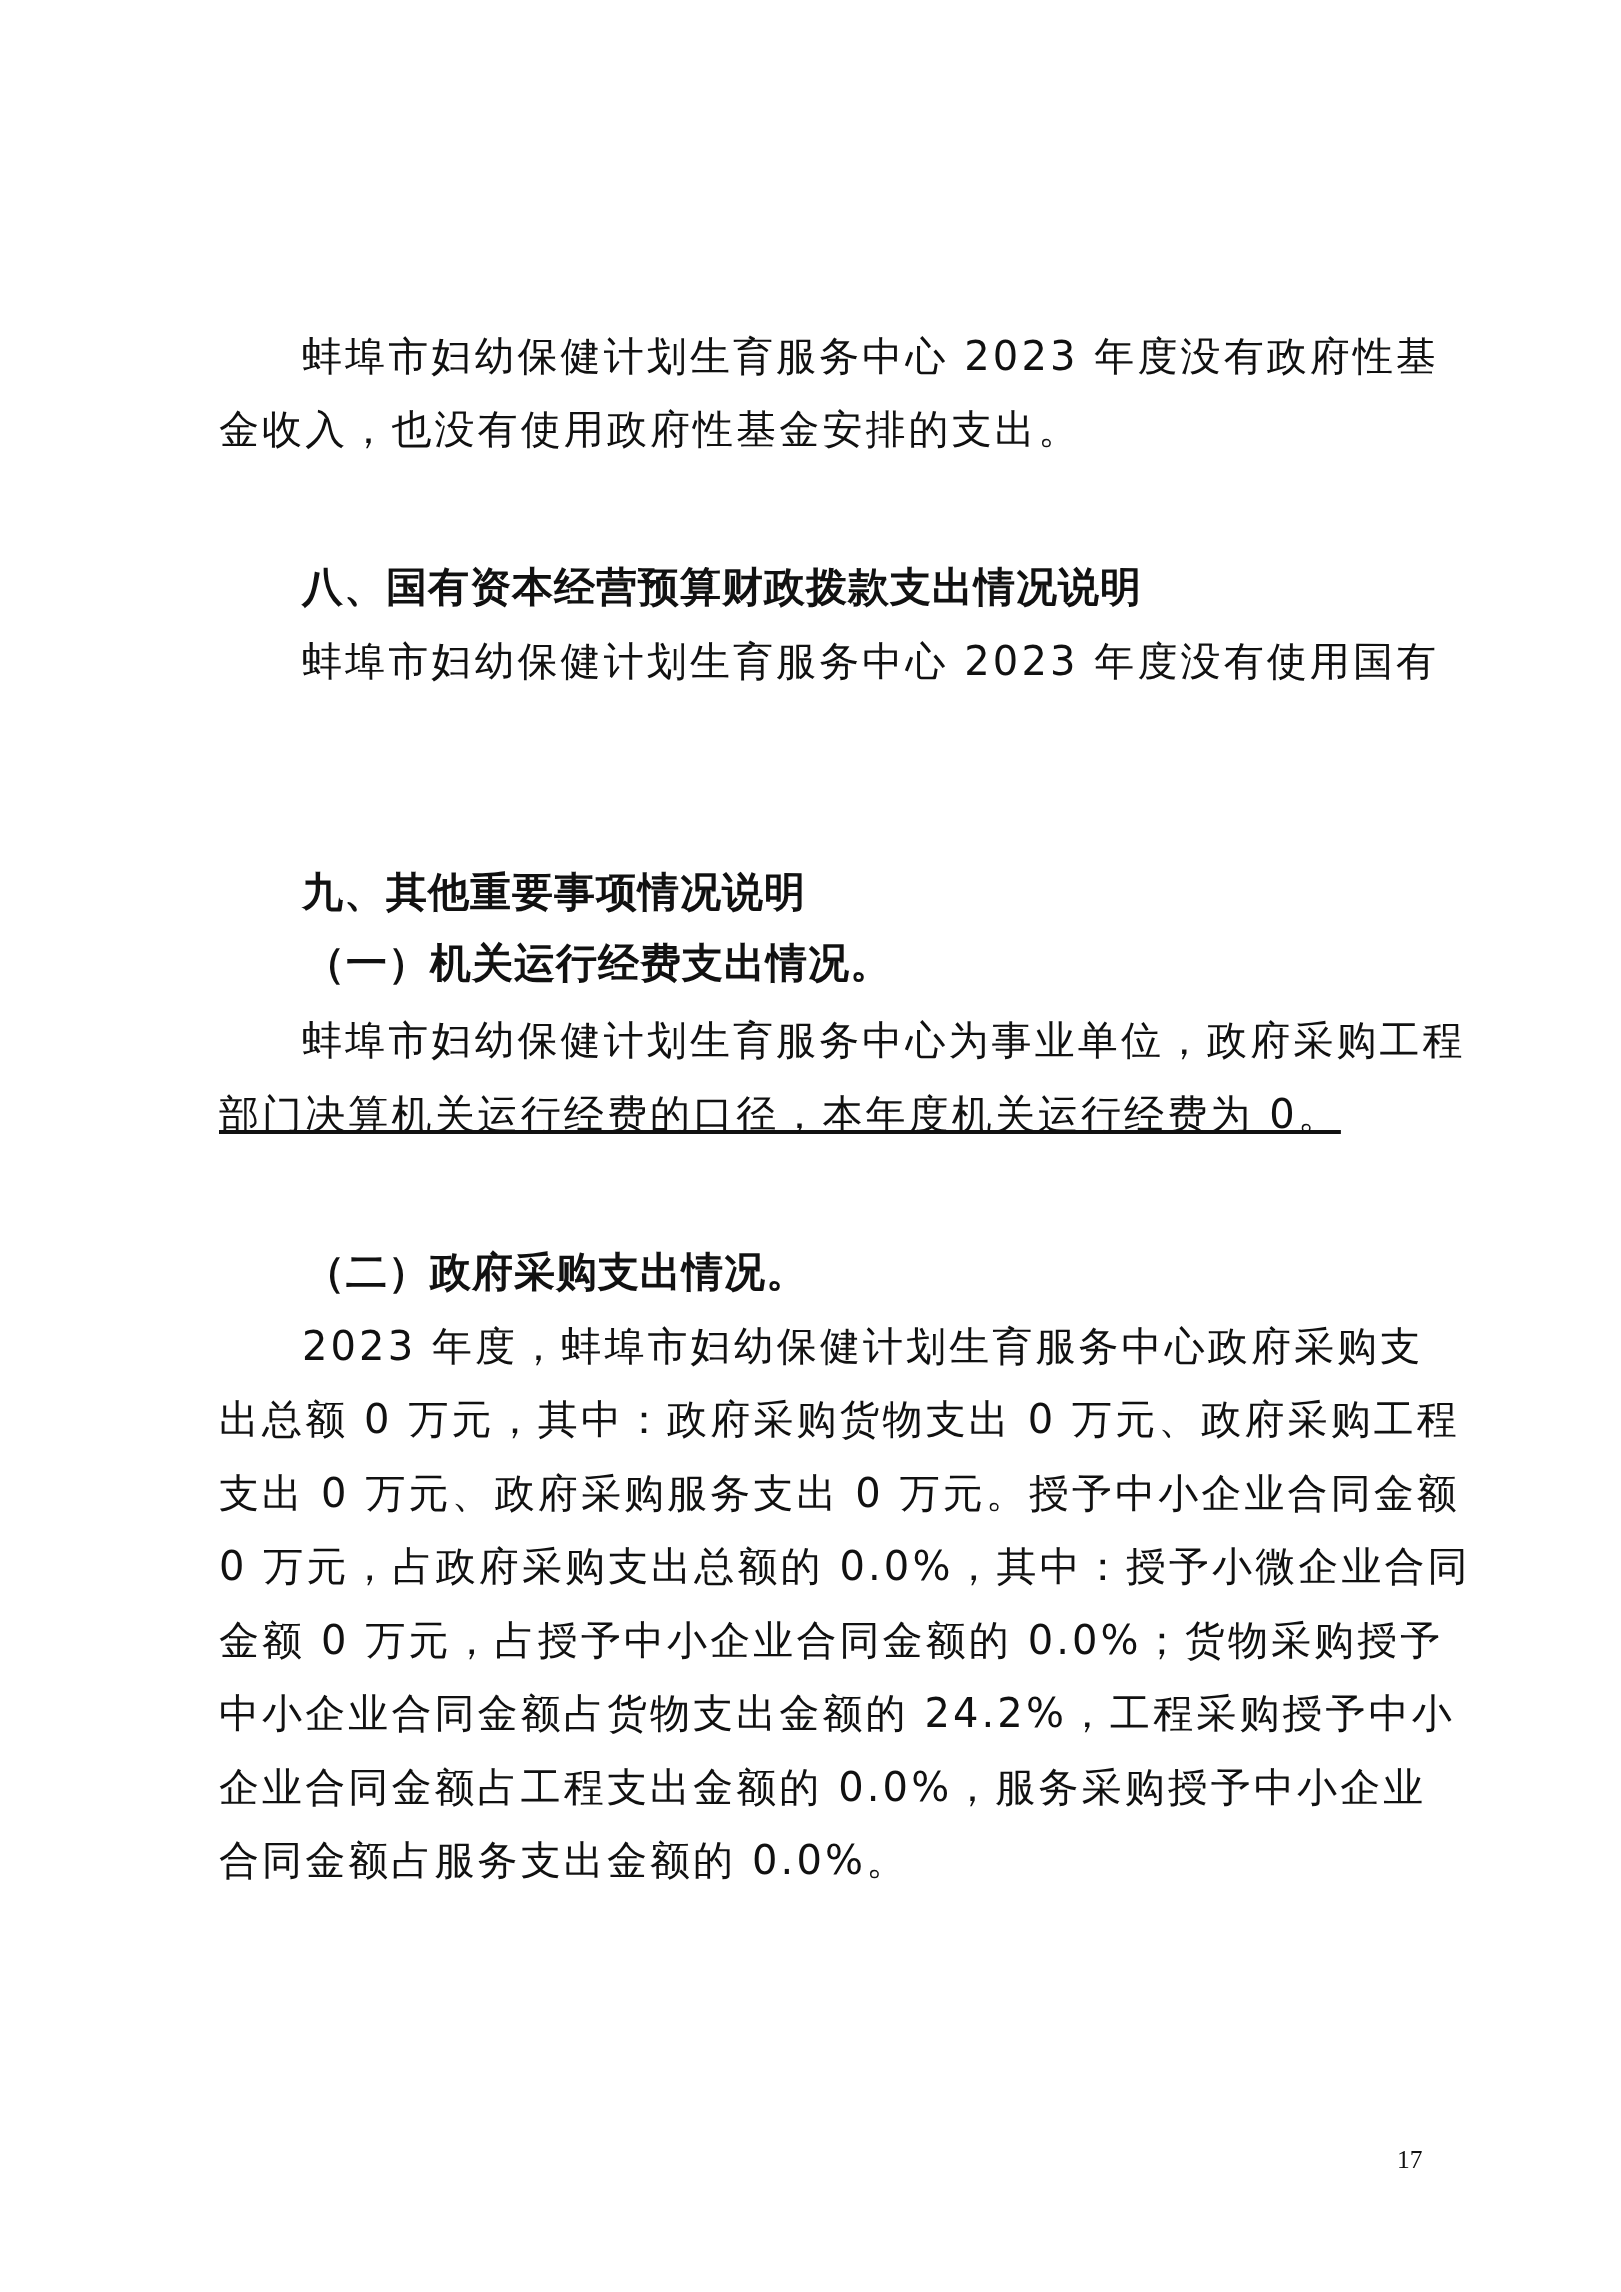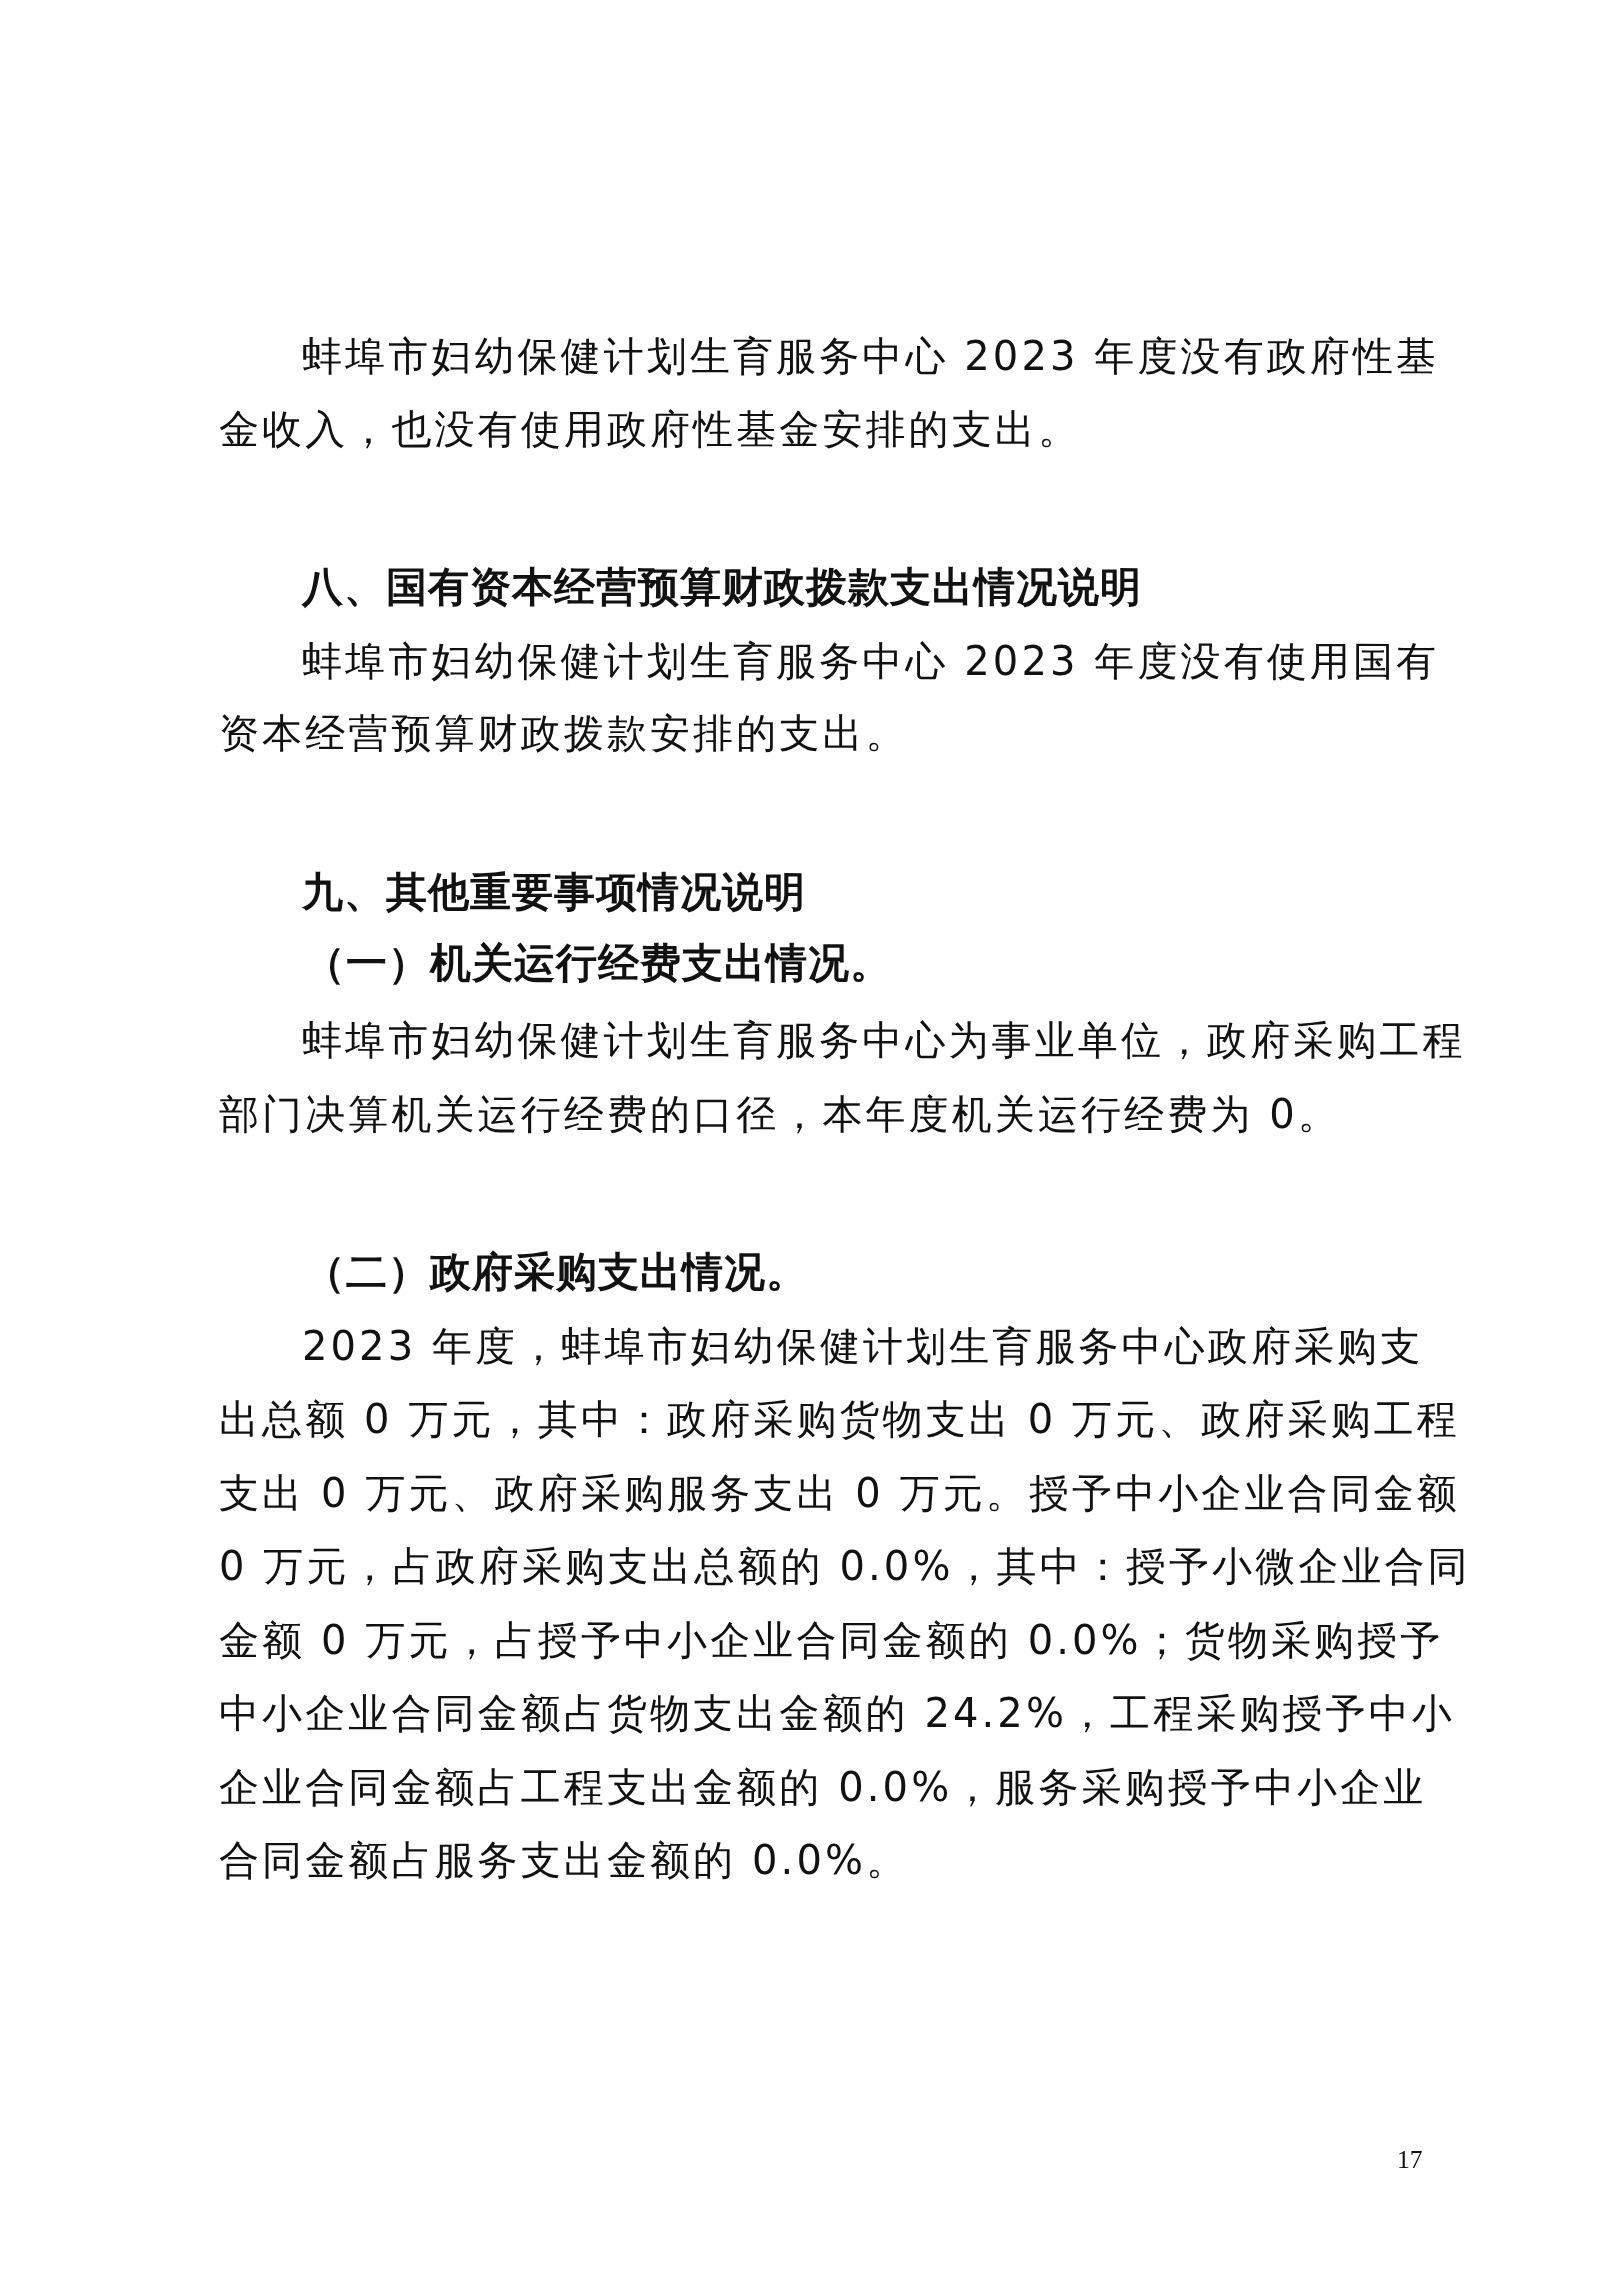--- a/index.html
+++ b/index.html
@@ -53,26 +53,25 @@
 </head>
 <body>
 
 <div class="page">
 
   <div class="line indent" style="top:301px;">蚌埠市妇幼保健计划生育服务中心 2023 年度没有政府性基</div>
   <div class="line" style="top:374px;">金收入，也没有使用政府性基金安排的支出。</div>
 
   <div class="heading" style="top:532px;">八、国有资本经营预算财政拨款支出情况说明</div>
   <div class="line indent" style="top:606px;">蚌埠市妇幼保健计划生育服务中心 2023 年度没有使用国有</div>
-  <div class="line" style="top:678px;">资本经营预算财政拨款安排的支出。</div>
 
   <div class="heading" style="top:837px;">九、其他重要事项情况说明</div>
   <div class="heading sub" style="top:911px;font-family:Liberation Mono, monospace;">（一）机关运行经费支出情况。</div>
   <div class="line indent" style="top:985px;">蚌埠市妇幼保健计划生育服务中心为事业单位，政府采购工程</div>
-  <div class="line" style="top:1059px;">部门决算机关运行经费的口径，本年度机关运行经费为 0。</div>
+  <div class="line" style="top:1059px;text-decoration:underline;">部门决算机关运行经费的口径，本年度机关运行经费为 0。</div>
 
   <div class="heading sub" style="top:1217px;">（二）政府采购支出情况。</div>
   <div class="line indent" style="top:1291px;">2023 年度，蚌埠市妇幼保健计划生育服务中心政府采购支</div>
   <div class="line" style="top:1364px;text-align:center;">出总额 0 万元，其中：政府采购货物支出 0 万元、政府采购工程</div>
   <div class="line" style="top:1438px;">支出 0 万元、政府采购服务支出 0 万元。授予中小企业合同金额</div>
   <div class="line" style="top:1511px;">0 万元，占政府采购支出总额的 0.0%，其中：授予小微企业合同</div>
   <div class="line" style="top:1585px;">金额 0 万元，占授予中小企业合同金额的 0.0%；货物采购授予</div>
   <div class="line" style="top:1658px;">中小企业合同金额占货物支出金额的 24.2%，工程采购授予中小</div>
   <div class="line" style="top:1732px;">企业合同金额占工程支出金额的 0.0%，服务采购授予中小企业</div>
   <div class="line" style="top:1805px;">合同金额占服务支出金额的 0.0%。</div>

